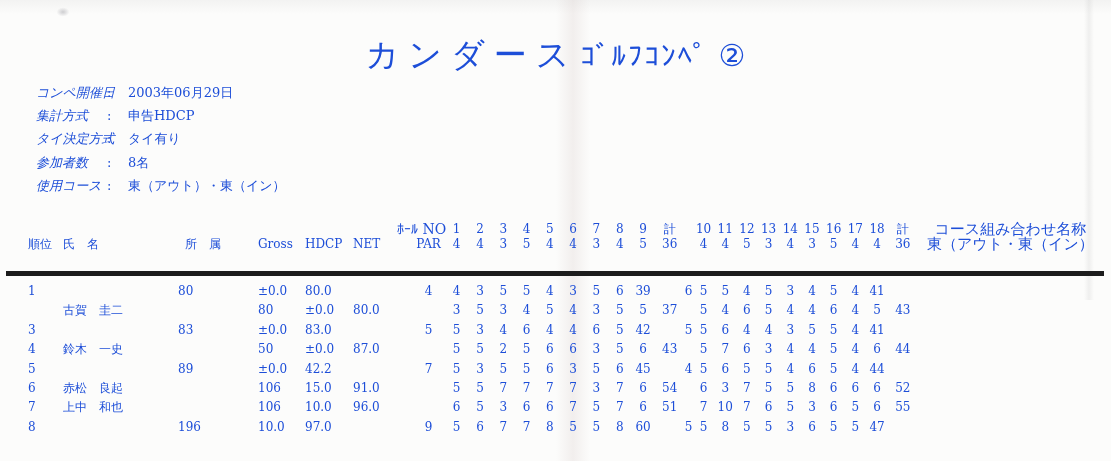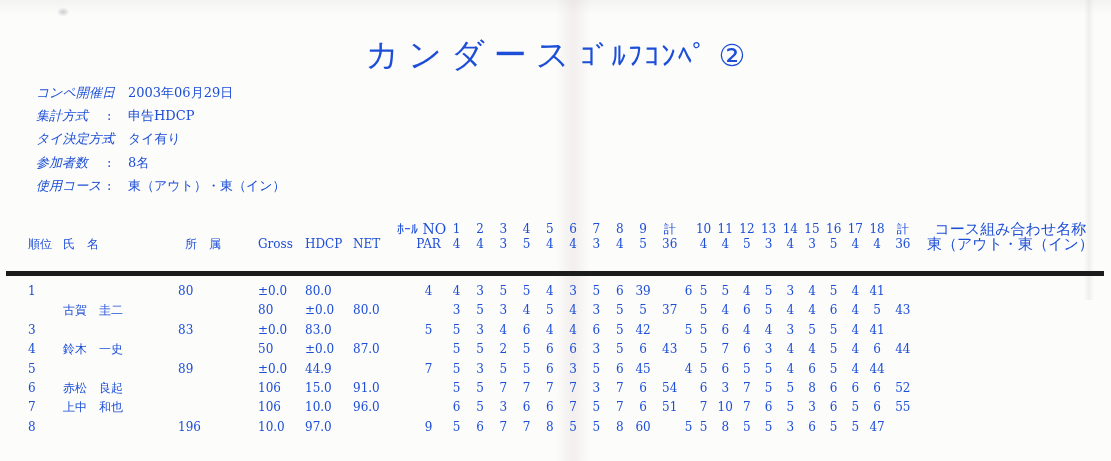--- a/index.html
+++ b/index.html
@@ -284,21 +284,21 @@
     <span class="ac">6</span>
     <span class="ac">44</span>
     <span></span>
   </div>
         <div class="trow">
     <span class="ar">5</span>
     <span></span>
     <span class="al pl7"></span>
     <span class="ar pr2">89</span>
     <span class="ar pr2">±0.0</span>
-    <span class="ar pr2">44.9</span>
+    <span class="ar pr2">42.2</span>
     <span></span>
     <span class="ac">7</span>
     <span class="ac">5</span>
     <span class="ac">3</span>
     <span class="ac">5</span>
     <span class="ac">5</span>
     <span class="ac">6</span>
     <span class="ac">3</span>
     <span class="ac">5</span>
     <span class="ac">6</span>

